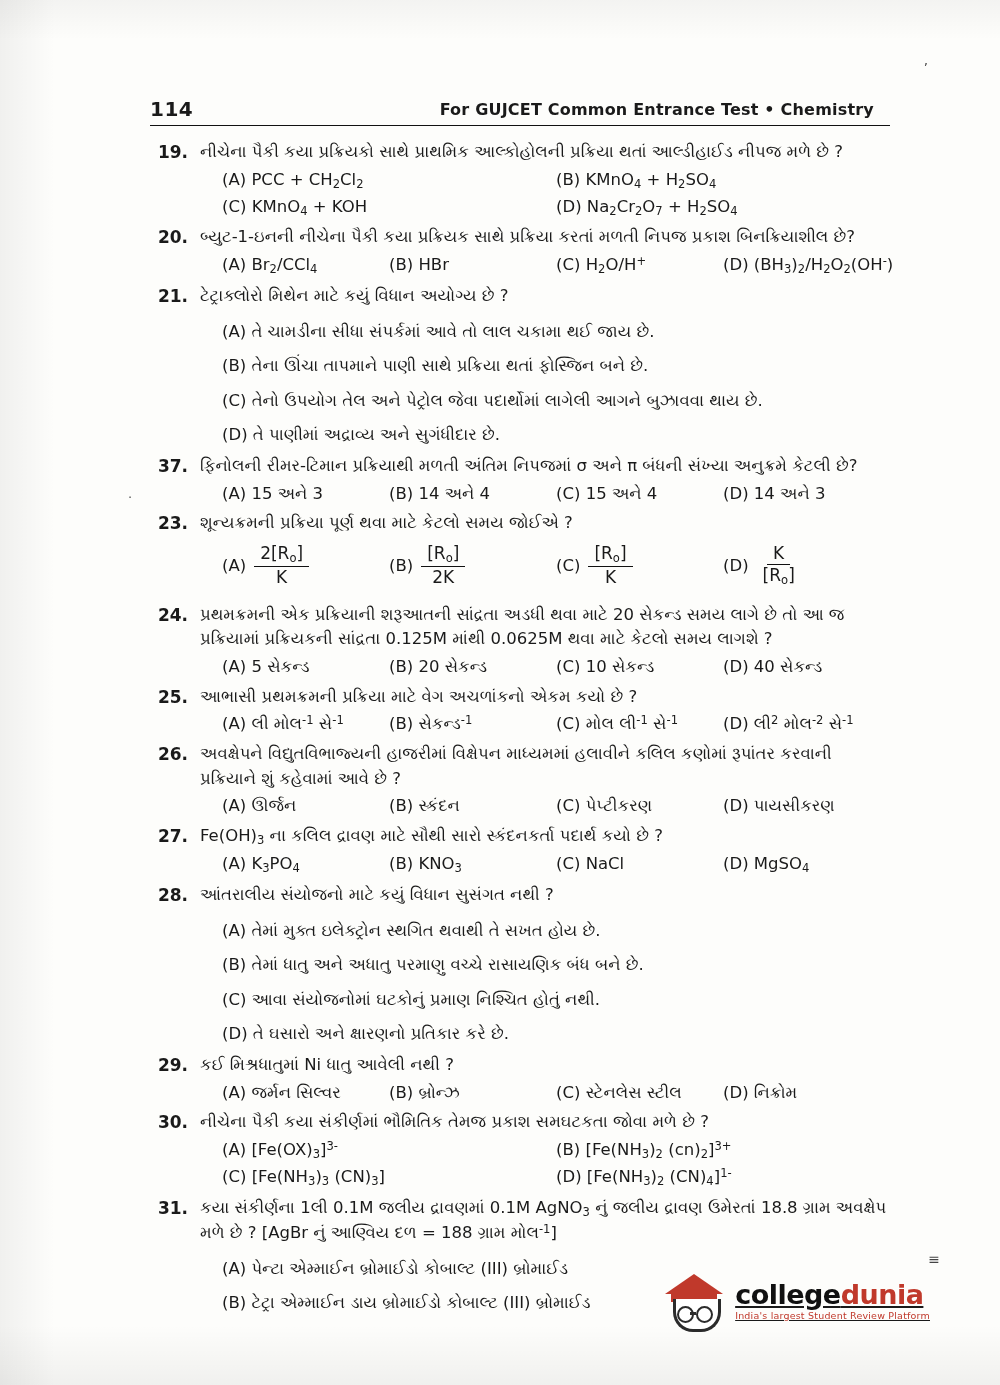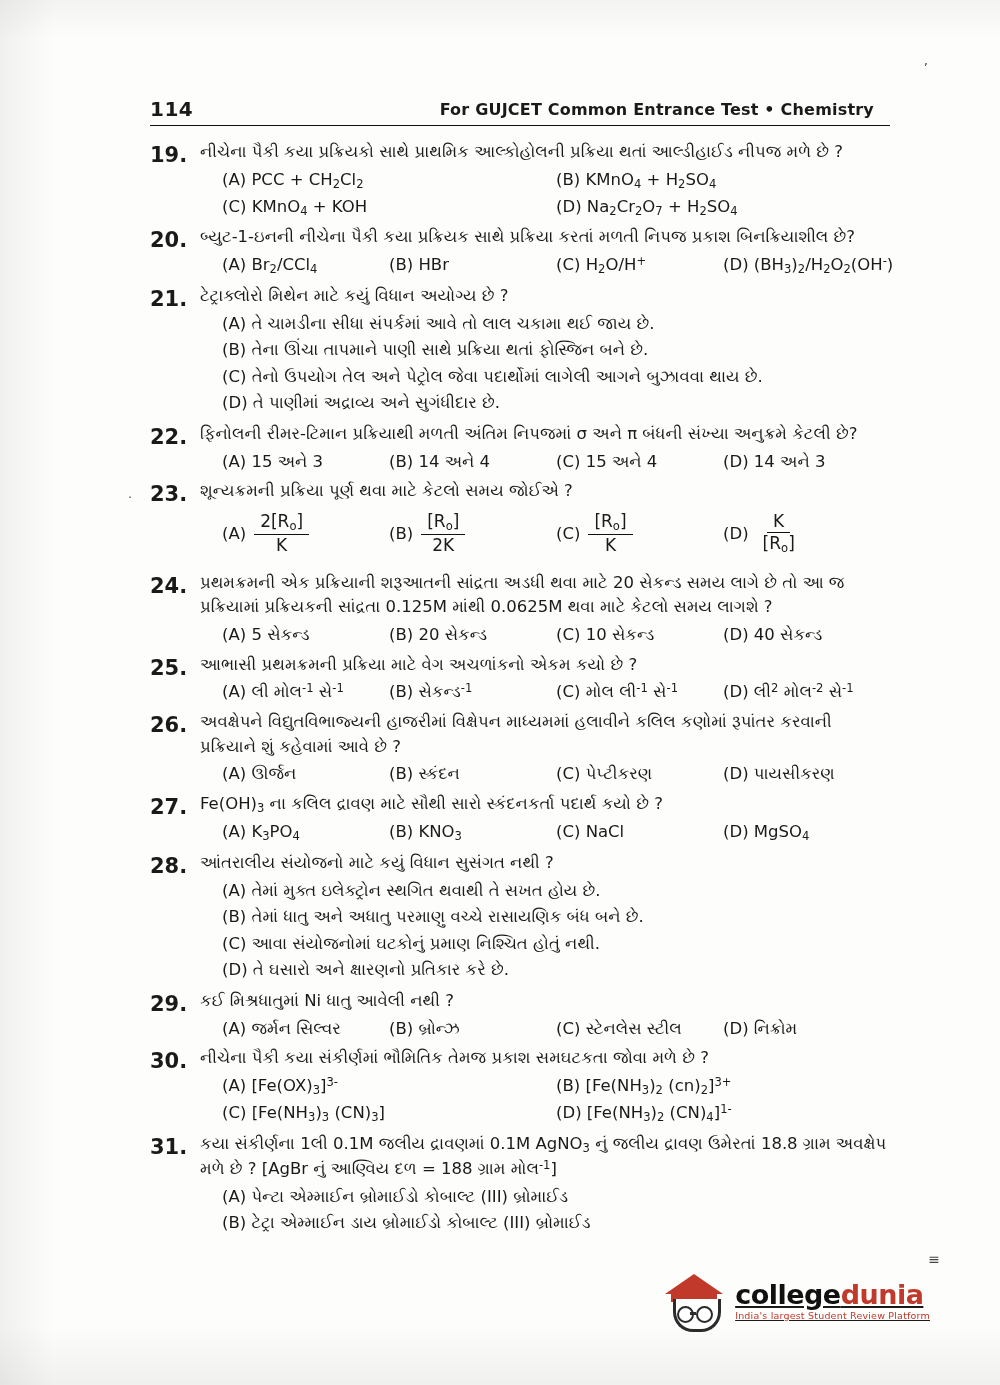--- a/index.html
+++ b/index.html
@@ -60,23 +60,23 @@
     margin-top: 32px;
   }
   .q {
     display: flex;
     margin-bottom: 5px;
     align-items: flex-start;
   }
   .q-num {
     width: 38px;
     flex: 0 0 38px;
-    text-align: left;
+    text-align: right;
     padding-right: 12px;
-    font-size: 21px;
+    font-size: 17px;
     font-weight: bold;
     line-height: 1.5;
   }
   .q-body {
     flex: 1 1 auto;
   }
   .q-text {
     font-size: 16.5px;
     line-height: 1.5;
     margin-bottom: 2px;
@@ -89,21 +89,21 @@
   .opt {
     font-size: 16.5px;
     line-height: 1.55;
     white-space: nowrap;
     padding-right: 10px;
     box-sizing: border-box;
   }
   
   .cols-2 .opt { width: 50%; }
   .cols-4 .opt { width: 25%; }
-  .cols-stack .opt { width: 100%; white-space: normal; padding-bottom: 1px; }
+  .cols-stack .opt { width: 100%; white-space: normal; padding-bottom: 1px; margin-top: 8px; }
 
   .opt sub { font-size: 70%; vertical-align: -0.25em; }
   .opt sup { font-size: 70%; vertical-align: 0.45em; }
   .q-text sub { font-size: 70%; vertical-align: -0.25em; }
   .q-text sup { font-size: 70%; vertical-align: 0.45em; }
 
   
   .opts-frac {
     display: flex;
     padding-left: 22px;
@@ -281,21 +281,21 @@
             <div class="q-text">ટેટ્રાક્લોરો મિથેન માટે કયું વિધાન અયોગ્ય છે ?</div>
             <div class="opts cols-stack">
               <div class="opt">(A) તે ચામડીના સીધા સંપર્કમાં આવે તો લાલ ચકામા થઈ જાય છે.</div>
               <div class="opt">(B) તેના ઊંચા તાપમાને પાણી સાથે પ્રક્રિયા થતાં ફોસ્જિન બને છે.</div>
               <div class="opt">(C) તેનો ઉપયોગ તેલ અને પેટ્રોલ જેવા પદાર્થોમાં લાગેલી આગને બુઝાવવા થાય છે.</div>
               <div class="opt">(D) તે પાણીમાં અદ્રાવ્ય અને સુગંધીદાર છે.</div>
             </div>
           </div>
         </div>
         <div class="q">
-          <div class="q-num">22.</div>
+          <div class="q-num">37.</div>
           <div class="q-body">
             <div class="q-text">ફિનોલની રીમર-ટિમાન પ્રક્રિયાથી મળતી અંતિમ નિપજમાં σ અને π બંધની સંખ્યા અનુક્રમે કેટલી છે?</div>
             <div class="opts cols-4">
               <div class="opt">(A) 15 અને 3</div>
               <div class="opt">(B) 14 અને 4</div>
               <div class="opt">(C) 15 અને 4</div>
               <div class="opt">(D) 14 અને 3</div>
             </div>
           </div>
         </div>

